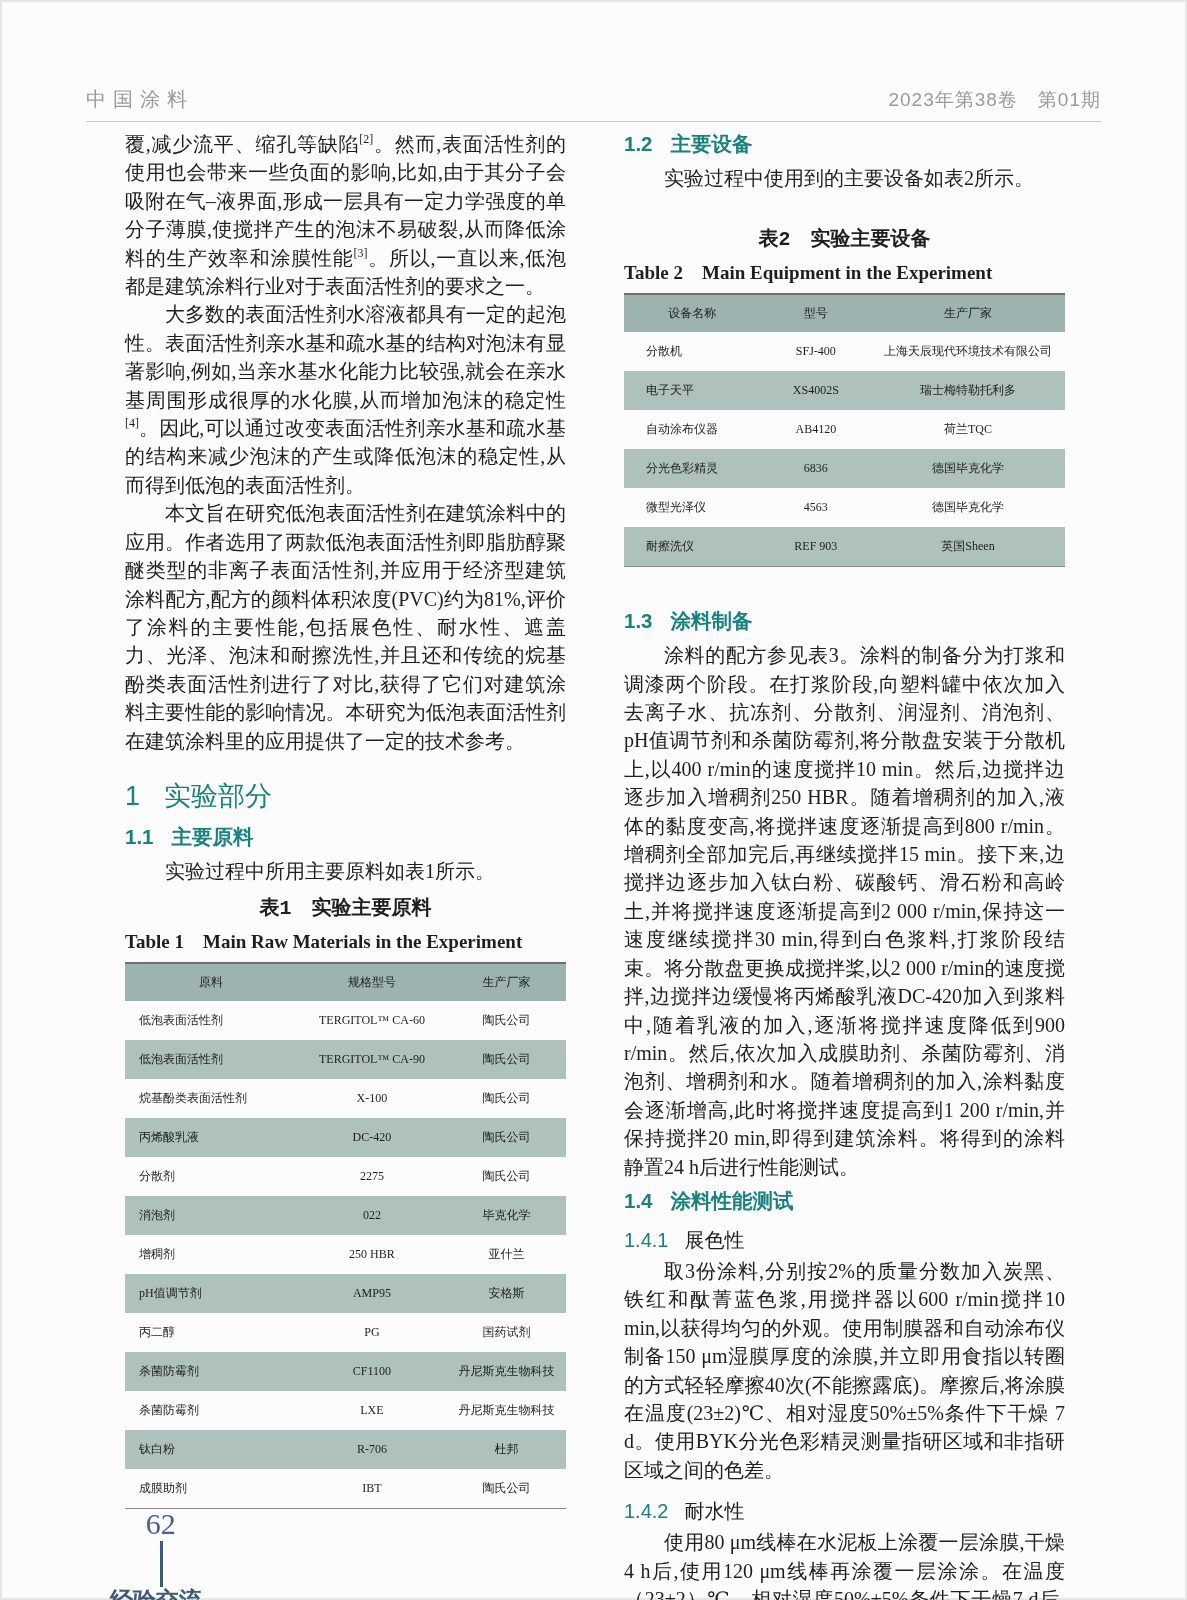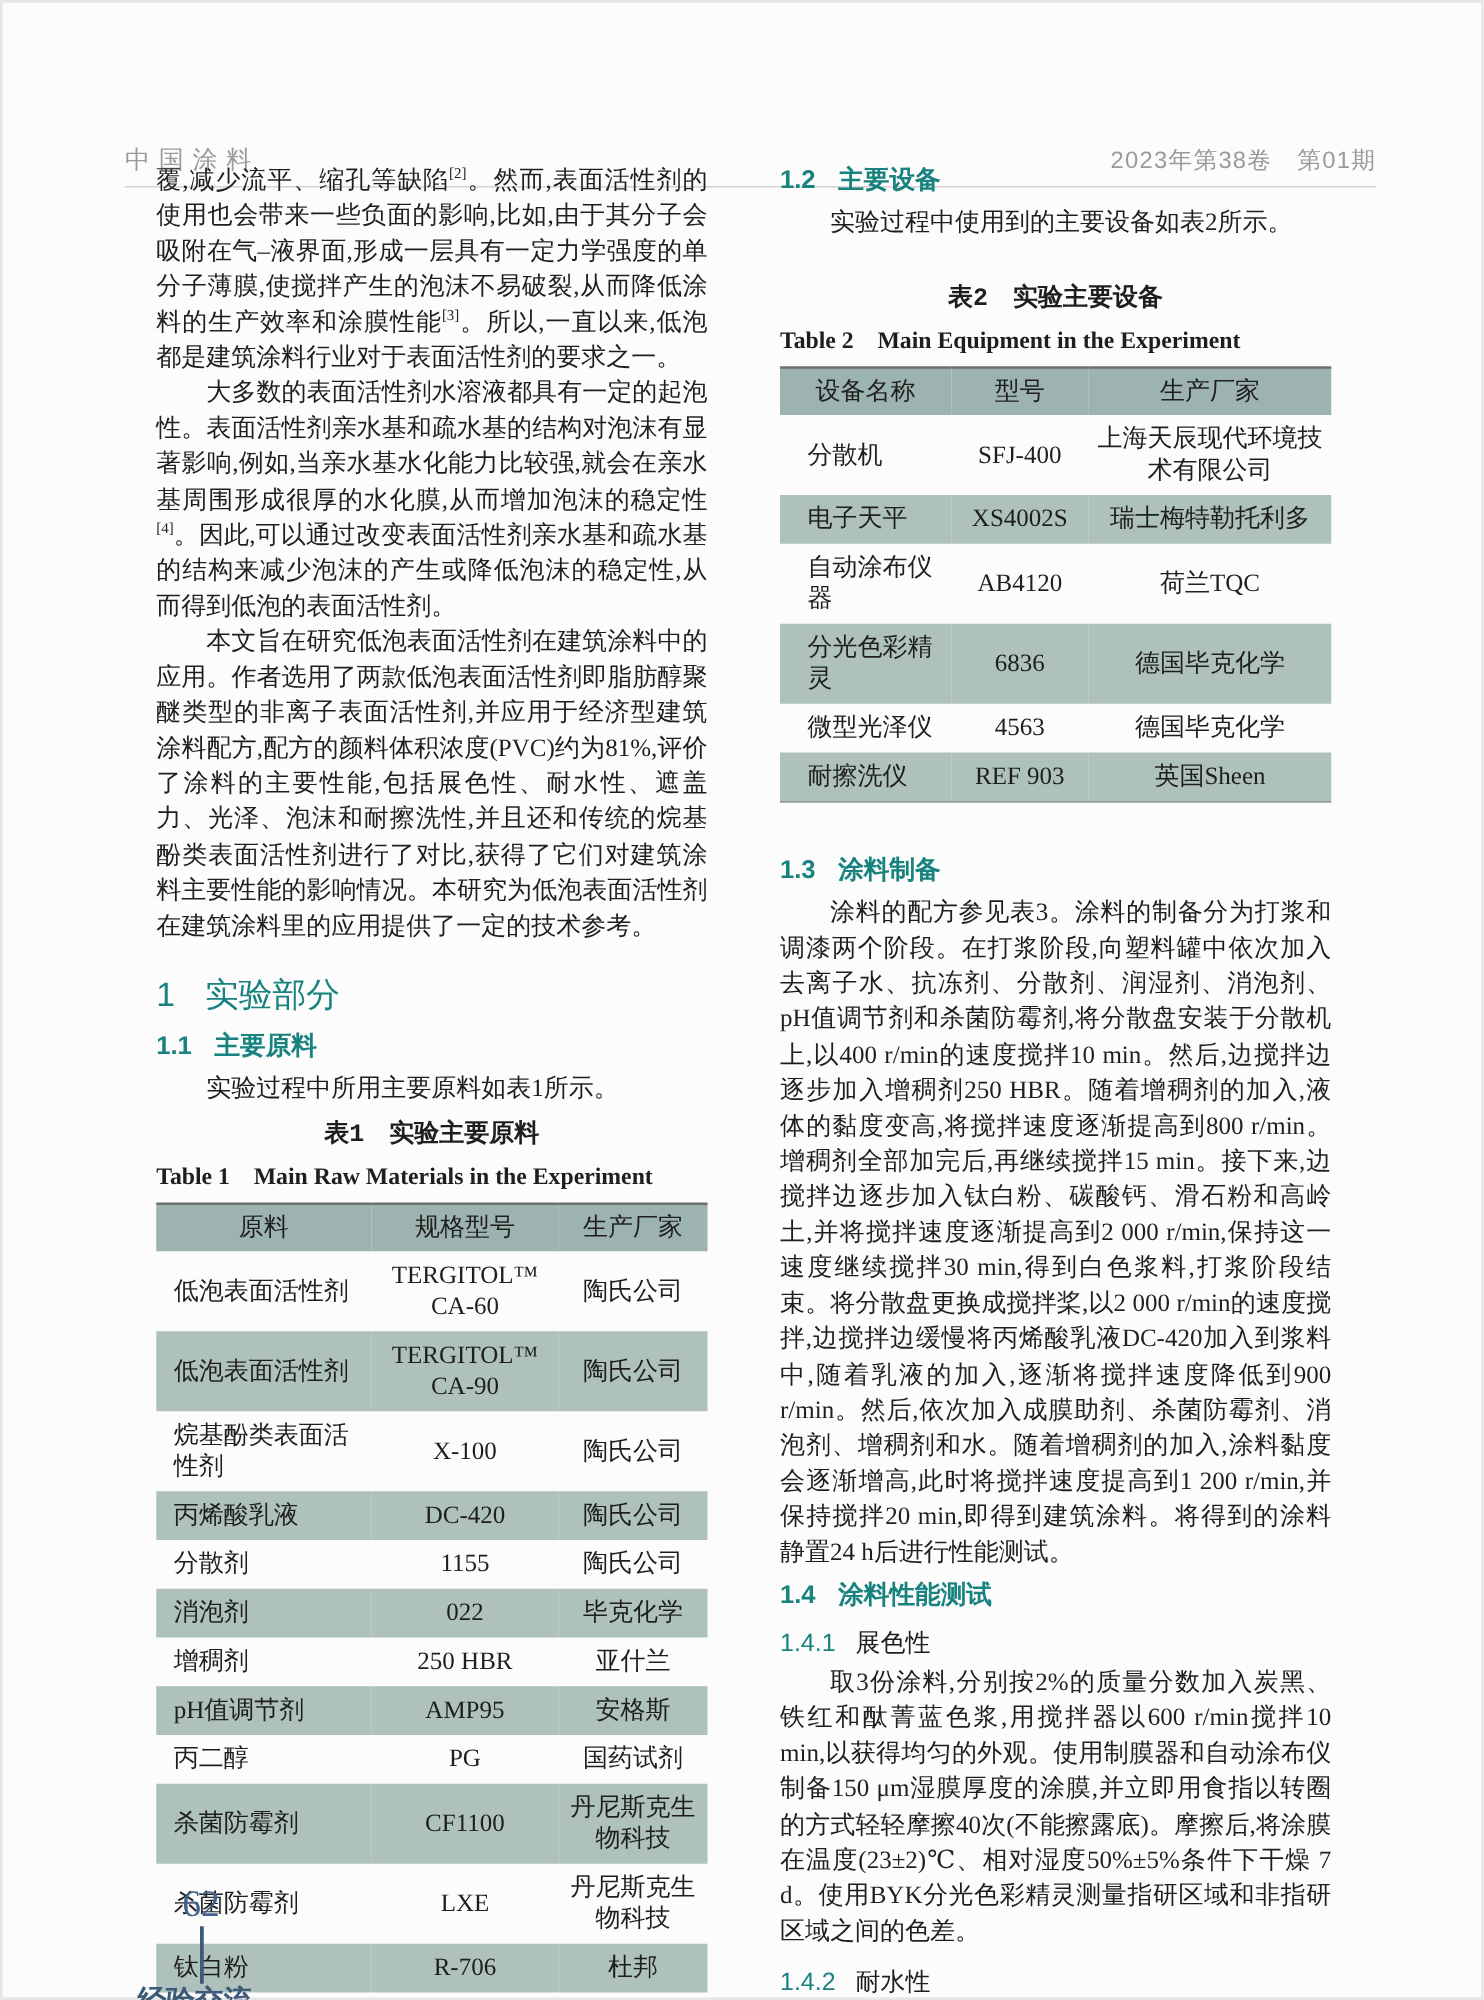--- a/index.html
+++ b/index.html
@@ -17,26 +17,25 @@
     position:relative;
     width:1187px;height:1600px;
     background:#fcfcfc;
     box-shadow:inset 0 0 0 2px #e6e6e6;
     font-family:"Liberation Serif","DejaVu Serif",serif;
     color:var(--ink);
     overflow:hidden;
   }
   
   .run-head{
-    position:absolute;left:100px;right:86px;top:86px;
+    position:absolute;left:86px;right:86px;top:86px;
     display:flex;justify-content:space-between;align-items:center;
     padding-bottom:8px;border-bottom:1.5px solid #c9c9c9;
     font-family:"Liberation Sans","DejaVu Sans",sans-serif;
     color:var(--hdr-gray);
-    margin-top:28px;
   }
   .journal-name{font-size:20px;letter-spacing:7px;}
   .issue-info{font-size:19px;letter-spacing:1px;}
   
   .columns{
     position:absolute;left:125px;top:130px;width:940px;
     display:flex;gap:58px;
   }
   .col{width:441px;font-size:20px;line-height:28.4px;text-align:justify;}
   .col p{margin:0;}
@@ -65,21 +64,21 @@
   
   .cap-cn{
     font-family:Liberation Mono, monospace;
     font-weight:bold;font-size:20px;text-align:center;margin:10px 0 4px 0;
   }
   .cap-en{
     font-family:"Liberation Serif","DejaVu Serif",serif;
     font-weight:bold;font-size:19px;text-align:left;margin:0 0 6px 0;
   }
   
-  table{border-collapse:collapse;width:100%;font-size:20px;line-height:25px;}
+  table{border-collapse:collapse;width:100%;font-size:12px;line-height:25px;}
   thead tr{background:var(--th-bg);border-top:2px solid #6f6f6f;}
   th{font-weight:normal;padding:6px 4px;text-align:center;}
   td{padding:7px 4px;text-align:center;}
   tbody tr:nth-child(even){background:var(--stripe);}
   tbody{border-bottom:1.5px solid #8a8a8a;}
   .t-raw td:first-child{text-align:left;padding-left:14px;}
   .t-raw td:nth-child(1){width:39%;}
   .t-raw td:nth-child(2){width:34%;}
   .t-equ td:first-child{text-align:left;padding-left:22px;}
   .t-equ td:nth-child(1){width:31%;}
@@ -158,21 +157,21 @@
                 <td>X-100</td>
                 <td>陶氏公司</td>
               </tr>
               <tr>
                 <td>丙烯酸乳液</td>
                 <td>DC-420</td>
                 <td>陶氏公司</td>
               </tr>
               <tr>
                 <td>分散剂</td>
-                <td>1155</td>
+                <td>2275</td>
                 <td>陶氏公司</td>
               </tr>
               <tr>
                 <td>消泡剂</td>
                 <td>022</td>
                 <td>毕克化学</td>
               </tr>
               <tr>
                 <td>增稠剂</td>
                 <td>250 HBR</td>

